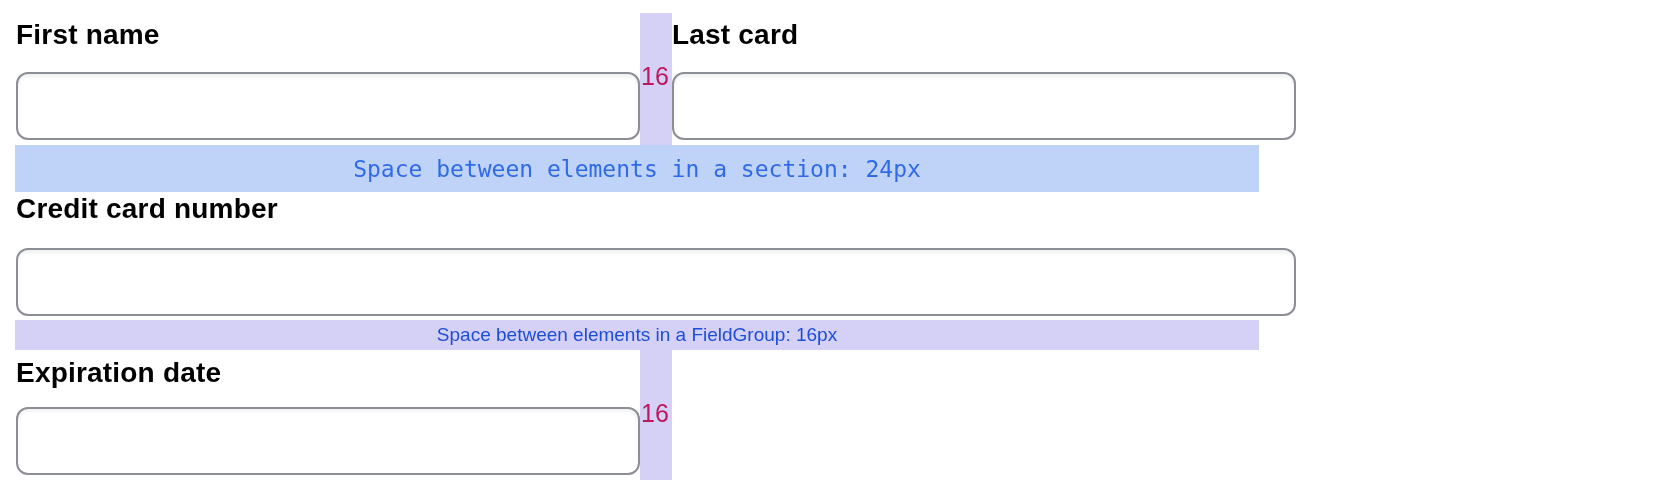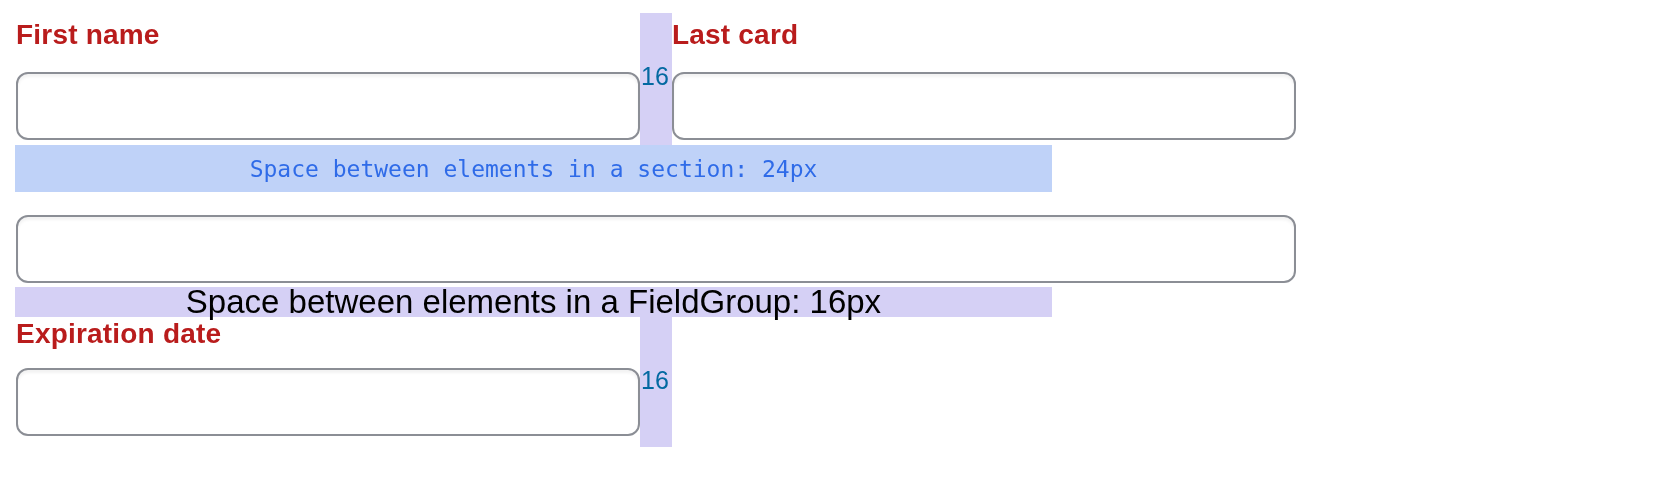--- a/index.html
+++ b/index.html
@@ -9,60 +9,60 @@
     -webkit-font-smoothing: antialiased;
   }
   .page { padding: 13px 0 0 16px; width: 1280px; position: relative; }
 
   .fields-row { display: flex; align-items: stretch; }
   .row-names { height: 132px; }
   .row-exp   { height: 130px; }
 
   .col { width: 624px; display: flex; flex-direction: column; box-sizing: border-box; }
   .row-names .col { padding-top: 5px; }
-  .row-exp   .col { }
+  .row-exp   .col { padding-top: 6px; }
 
   .field-label {
     font-size: 28px; line-height: 33px; font-weight: 600;
-    color: #b91c1c; letter-spacing: 0.2px; white-space: nowrap;
+    color: #000000; letter-spacing: 0.2px; white-space: nowrap;
   }
   .text-input {
     box-sizing: border-box; width: 100%; height: 68px;
     border: 2px solid #8b8e95; border-radius: 12px;
     background: #ffffff; outline: none;
     box-shadow: inset 0 3px 3px rgba(0,0,0,0.05);
     font-size: 28px; padding: 0 18px; color: #111214;
   }
   .row-names .text-input { margin-top: 21px; }
   .row-exp   .text-input { margin-top: 18px; }
   .single-section .text-input { margin-top: 23px; }
 
   .gap-col {
     width: 32px; background: #d5d0f5; position: relative;
     flex: 0 0 32px; align-self: stretch;
   }
   .gap-num {
     position: absolute; top: 51px; left: 1px;
-    font-size: 25px; line-height: 1; color: #0369a1; font-weight: 400;
+    font-size: 25px; line-height: 1; color: #be185d; font-weight: 400;
   }
 
-  .band { width: 1037px; margin-left: -1px; display: flex; align-items: center; justify-content: center; }
+  .band { width: 1244px; margin-left: -1px; display: flex; align-items: center; justify-content: center; }
   .band-section {
     height: 47px; background: #bfd2f8;
   }
   .band-section .band-text {
     font-family: "DejaVu Sans Mono", "Liberation Mono", monospace;
     font-size: 23px; color: #2f6be8;
   }
   .band-fieldgroup {
     height: 30px; background: #d5d0f5; margin-top: 4px;
   }
   .band-fieldgroup .band-text {
     font-family: "Liberation Sans", sans-serif;
-    font-size: 33px; color: #000000;
+    font-size: 19px; color: #1d4ed8;
   }
 
   .single-section { display: flex; flex-direction: column; width: 1280px; }
 </style>
 </head>
 <body>
 
 <div class="page">
 
   <div class="fields-row row-names">
@@ -77,20 +77,21 @@
       <div class="field-label">Last card</div>
       <input type="text" class="text-input" value="" style="">
     </div>
   </div>
 
   <div class="band band-section">
     <span class="band-text">Space between elements in a section: 24px</span>
   </div>
 
   <div class="single-section">
+    <div class="field-label">Credit card number</div>
     <input type="text" class="text-input" value="" style="">
   </div>
 
   <div class="band band-fieldgroup">
     <span class="band-text">Space between elements in a FieldGroup: 16px</span>
   </div>
 
   <div class="fields-row row-exp">
     <div class="col">
       <div class="field-label">Expiration date</div>

